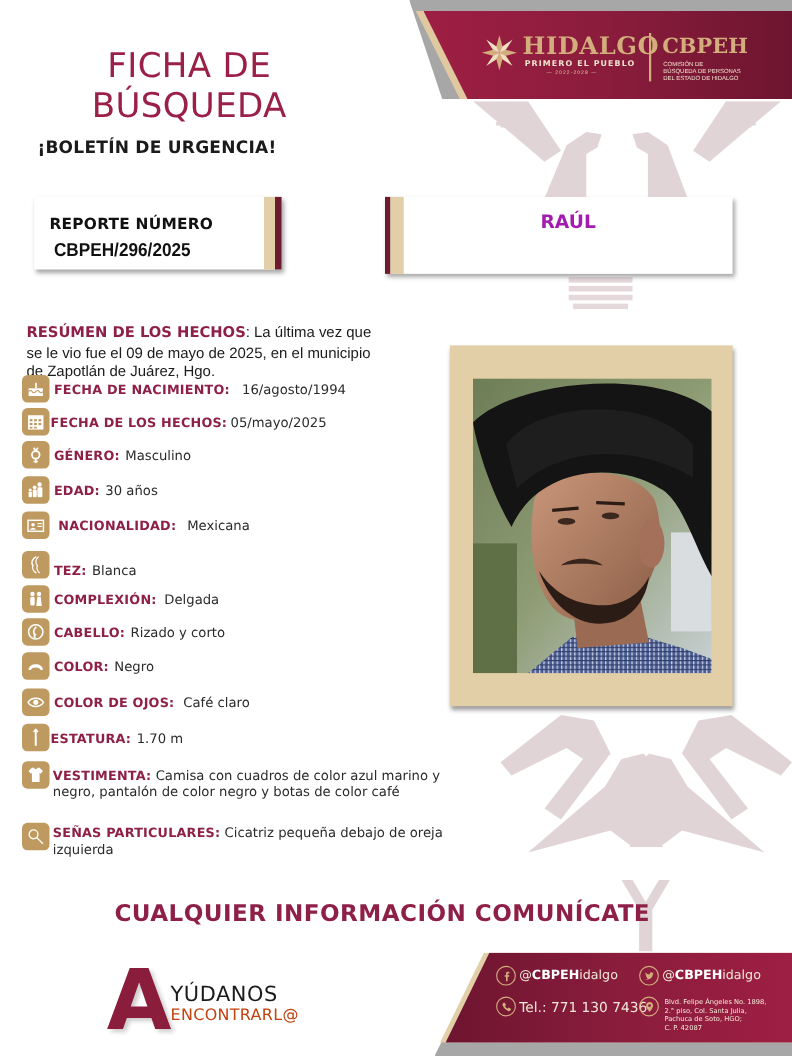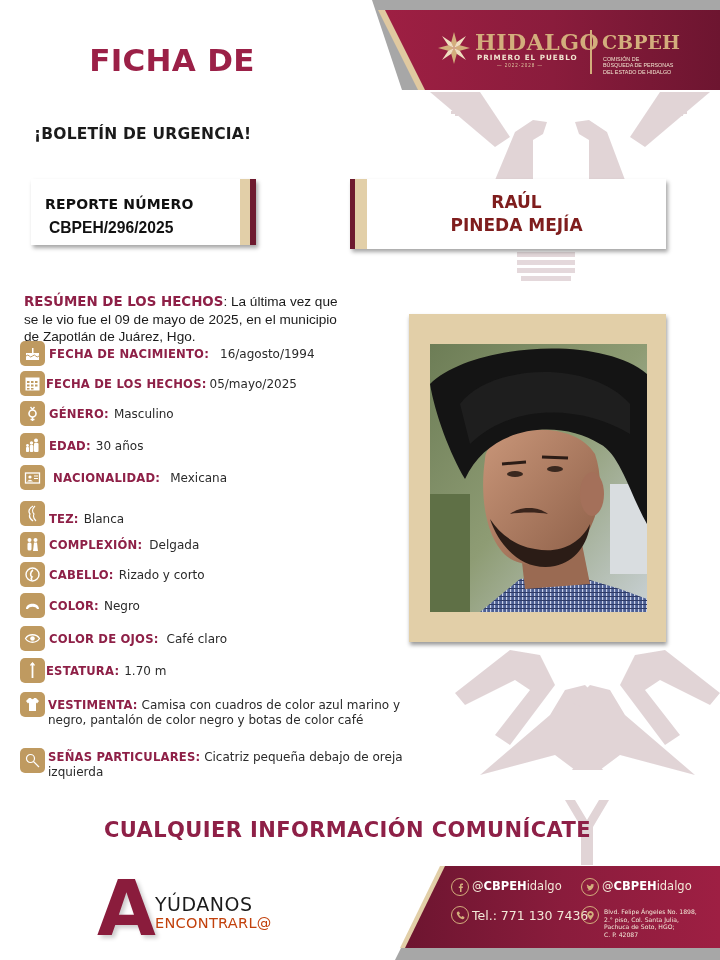--- a/index.html
+++ b/index.html
@@ -24,42 +24,42 @@
   .logo-divider { position: absolute; left: 590px; top: 30px; width: 2px; height: 44px; background: #d3ae7c; }
   .logo-cbpeh { position: absolute; left: 602px; top: 31px; font-family: "DejaVu Serif", serif;
     font-weight: bold; font-size: 19px; color: #d3ae7c; }
   .logo-sub { position: absolute; left: 603px; top: 56px; font-size: 5.4px; color: #f1e4cf; line-height: 6.4px; }
 
   
   .folk { position: absolute; opacity: 0.42; }
 
   
   .title { position: absolute; left: 52px; top: 42px; width: 240px; text-align: center;
-    font-family: "DejaVu Sans", sans-serif; font-weight: bold; font-size: 31px; line-height: 36px;
+    font-family: "DejaVu Sans", sans-serif; font-weight: normal; font-size: 31px; line-height: 36px;
     color: #9b2047; letter-spacing: 0.3px; }
   .subtitle { position: absolute; left: 34px; top: 125px; font-family: "DejaVu Sans", sans-serif;
     font-weight: bold; font-size: 15.5px; color: #1b1b1b; letter-spacing: 0.2px; }
 
   
   .report-box { position: absolute; left: 31px; top: 179px; width: 225px; height: 66px; background: #fff;
     box-shadow: 2px 3px 4px rgba(0,0,0,0.35); }
   .report-box .stripe-cream { position: absolute; right: 6px; top: 0; width: 10px; height: 100%; background: #e2cfa8; }
   .report-box .stripe-red { position: absolute; right: 0; top: 0; width: 6px; height: 100%; background: #6e1a2f; }
   .report-label { position: absolute; left: 14px; top: 17px; font-family: "DejaVu Sans", sans-serif;
     font-weight: bold; font-size: 14px; color: #111; letter-spacing: 0.2px; }
   .report-num { position: absolute; left: 18px; top: 39px; font-family: "Liberation Sans", sans-serif;
     font-size: 17px; color: #111; font-weight: bold; transform: scaleX(0.92); transform-origin: left; }
 
   
   .name-box { position: absolute; left: 350px; top: 179px; width: 316px; height: 70px; background: #fff;
     box-shadow: 2px 3px 4px rgba(0,0,0,0.35); }
   .name-box .stripe-red { position: absolute; left: 0; top: 0; width: 5px; height: 100%; background: #6e1a2f; }
   .name-box .stripe-cream { position: absolute; left: 5px; top: 0; width: 12px; height: 100%; background: #e2cfa8; }
   .name-text { position: absolute; left: 17px; right: 0; top: 12px; text-align: center;
-    font-family: "DejaVu Sans", sans-serif; font-weight: bold; font-size: 17px; line-height: 23px; color: #7f1d1d; }
+    font-family: "DejaVu Sans", sans-serif; font-weight: bold; font-size: 17px; line-height: 23px; color: #a21caf; }
 
   
   .summary { position: absolute; left: 24px; top: 278px; width: 320px; font-family: "Liberation Sans", sans-serif;
     font-size: 13.6px; line-height: 17.5px; color: #1b1b1b; margin-top: 15px; }
   .summary .lbl { font-family: "DejaVu Sans", sans-serif; font-weight: bold; color: #8e2047; font-size: 13.4px; }
 
   
   .attr { position: absolute; left: 20px; display: flex; align-items: center; }
   .ico { width: 25px; height: 25px; border-radius: 5px; background: #bf9a60; flex: 0 0 25px;
     display: flex; align-items: center; justify-content: center; }
@@ -166,36 +166,36 @@
     <path d="M25 130 L95 70 L110 45 L130 40 L148 58 L138 62 L138 112 L148 125 L120 125 L100 110 Z"></path>
 
     <path d="M240 130 L170 70 L155 45 L135 40 L117 58 L127 62 L127 112 L117 125 L145 125 L165 110 Z"></path>
 
     <path d="M110 155 L120 155 L132 175 L144 155 L154 155 L138 182 L138 220 L126 220 L126 182 Z"></path>
   </g>
 </svg>
 
 <div class="title">
   <div>FICHA DE</div>
+  <div>BÚSQUEDA</div>
 </div>
 <div class="subtitle">¡BOLETÍN DE URGENCIA!</div>
 
 <div class="report-box">
   <div class="stripe-cream"></div>
   <div class="stripe-red"></div>
   <div class="report-label">REPORTE NÚMERO</div>
   <div class="report-num">CBPEH/296/2025</div>
 </div>
 
 <div class="name-box">
   <div class="stripe-red"></div>
   <div class="stripe-cream"></div>
   <div class="name-text">
     <div>RAÚL</div>
-    <div>PINEDA MEJÍA</div>
   </div>
 </div>
 
 <div class="summary">
   <span class="lbl">RESÚMEN DE LOS HECHOS</span><span>: La última vez que se le vio fue el 09 de mayo de 2025, en el municipio de Zapotlán  de Juárez, Hgo.</span>
 </div>
 
 <div class="attr" style="top:341px;">
   <div class="ico">
     <svg viewBox="0 0 17 17">

